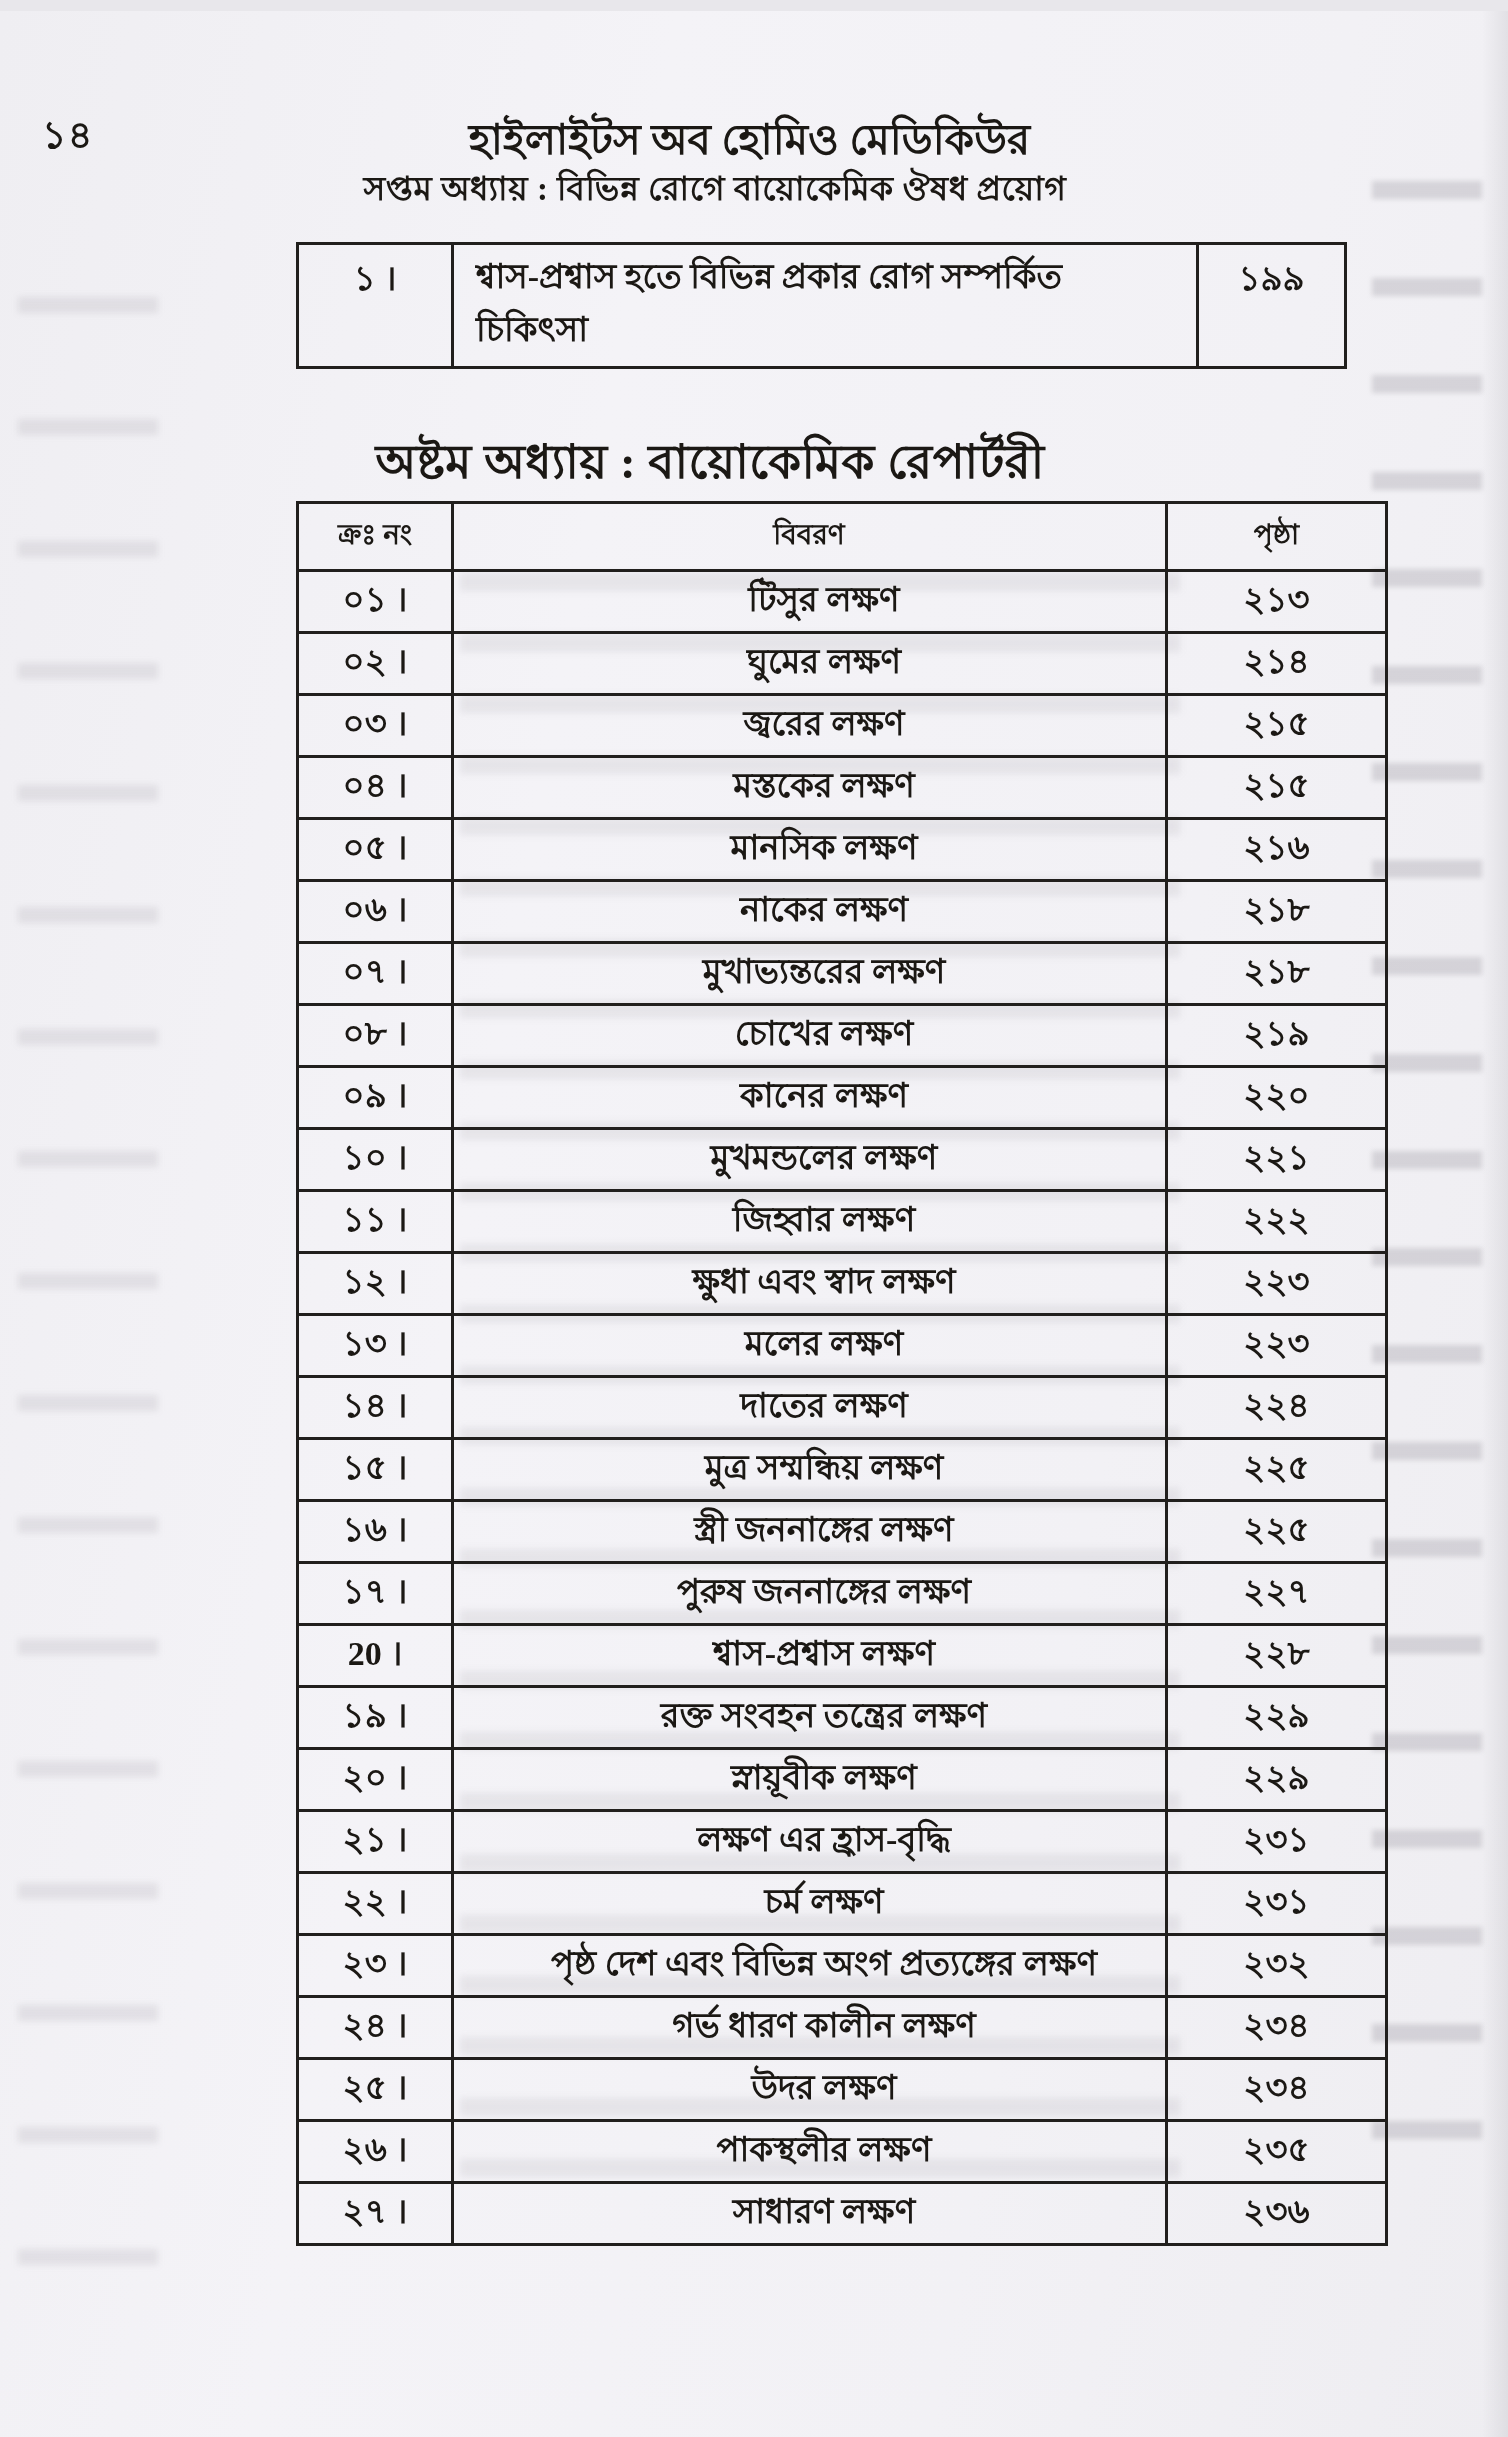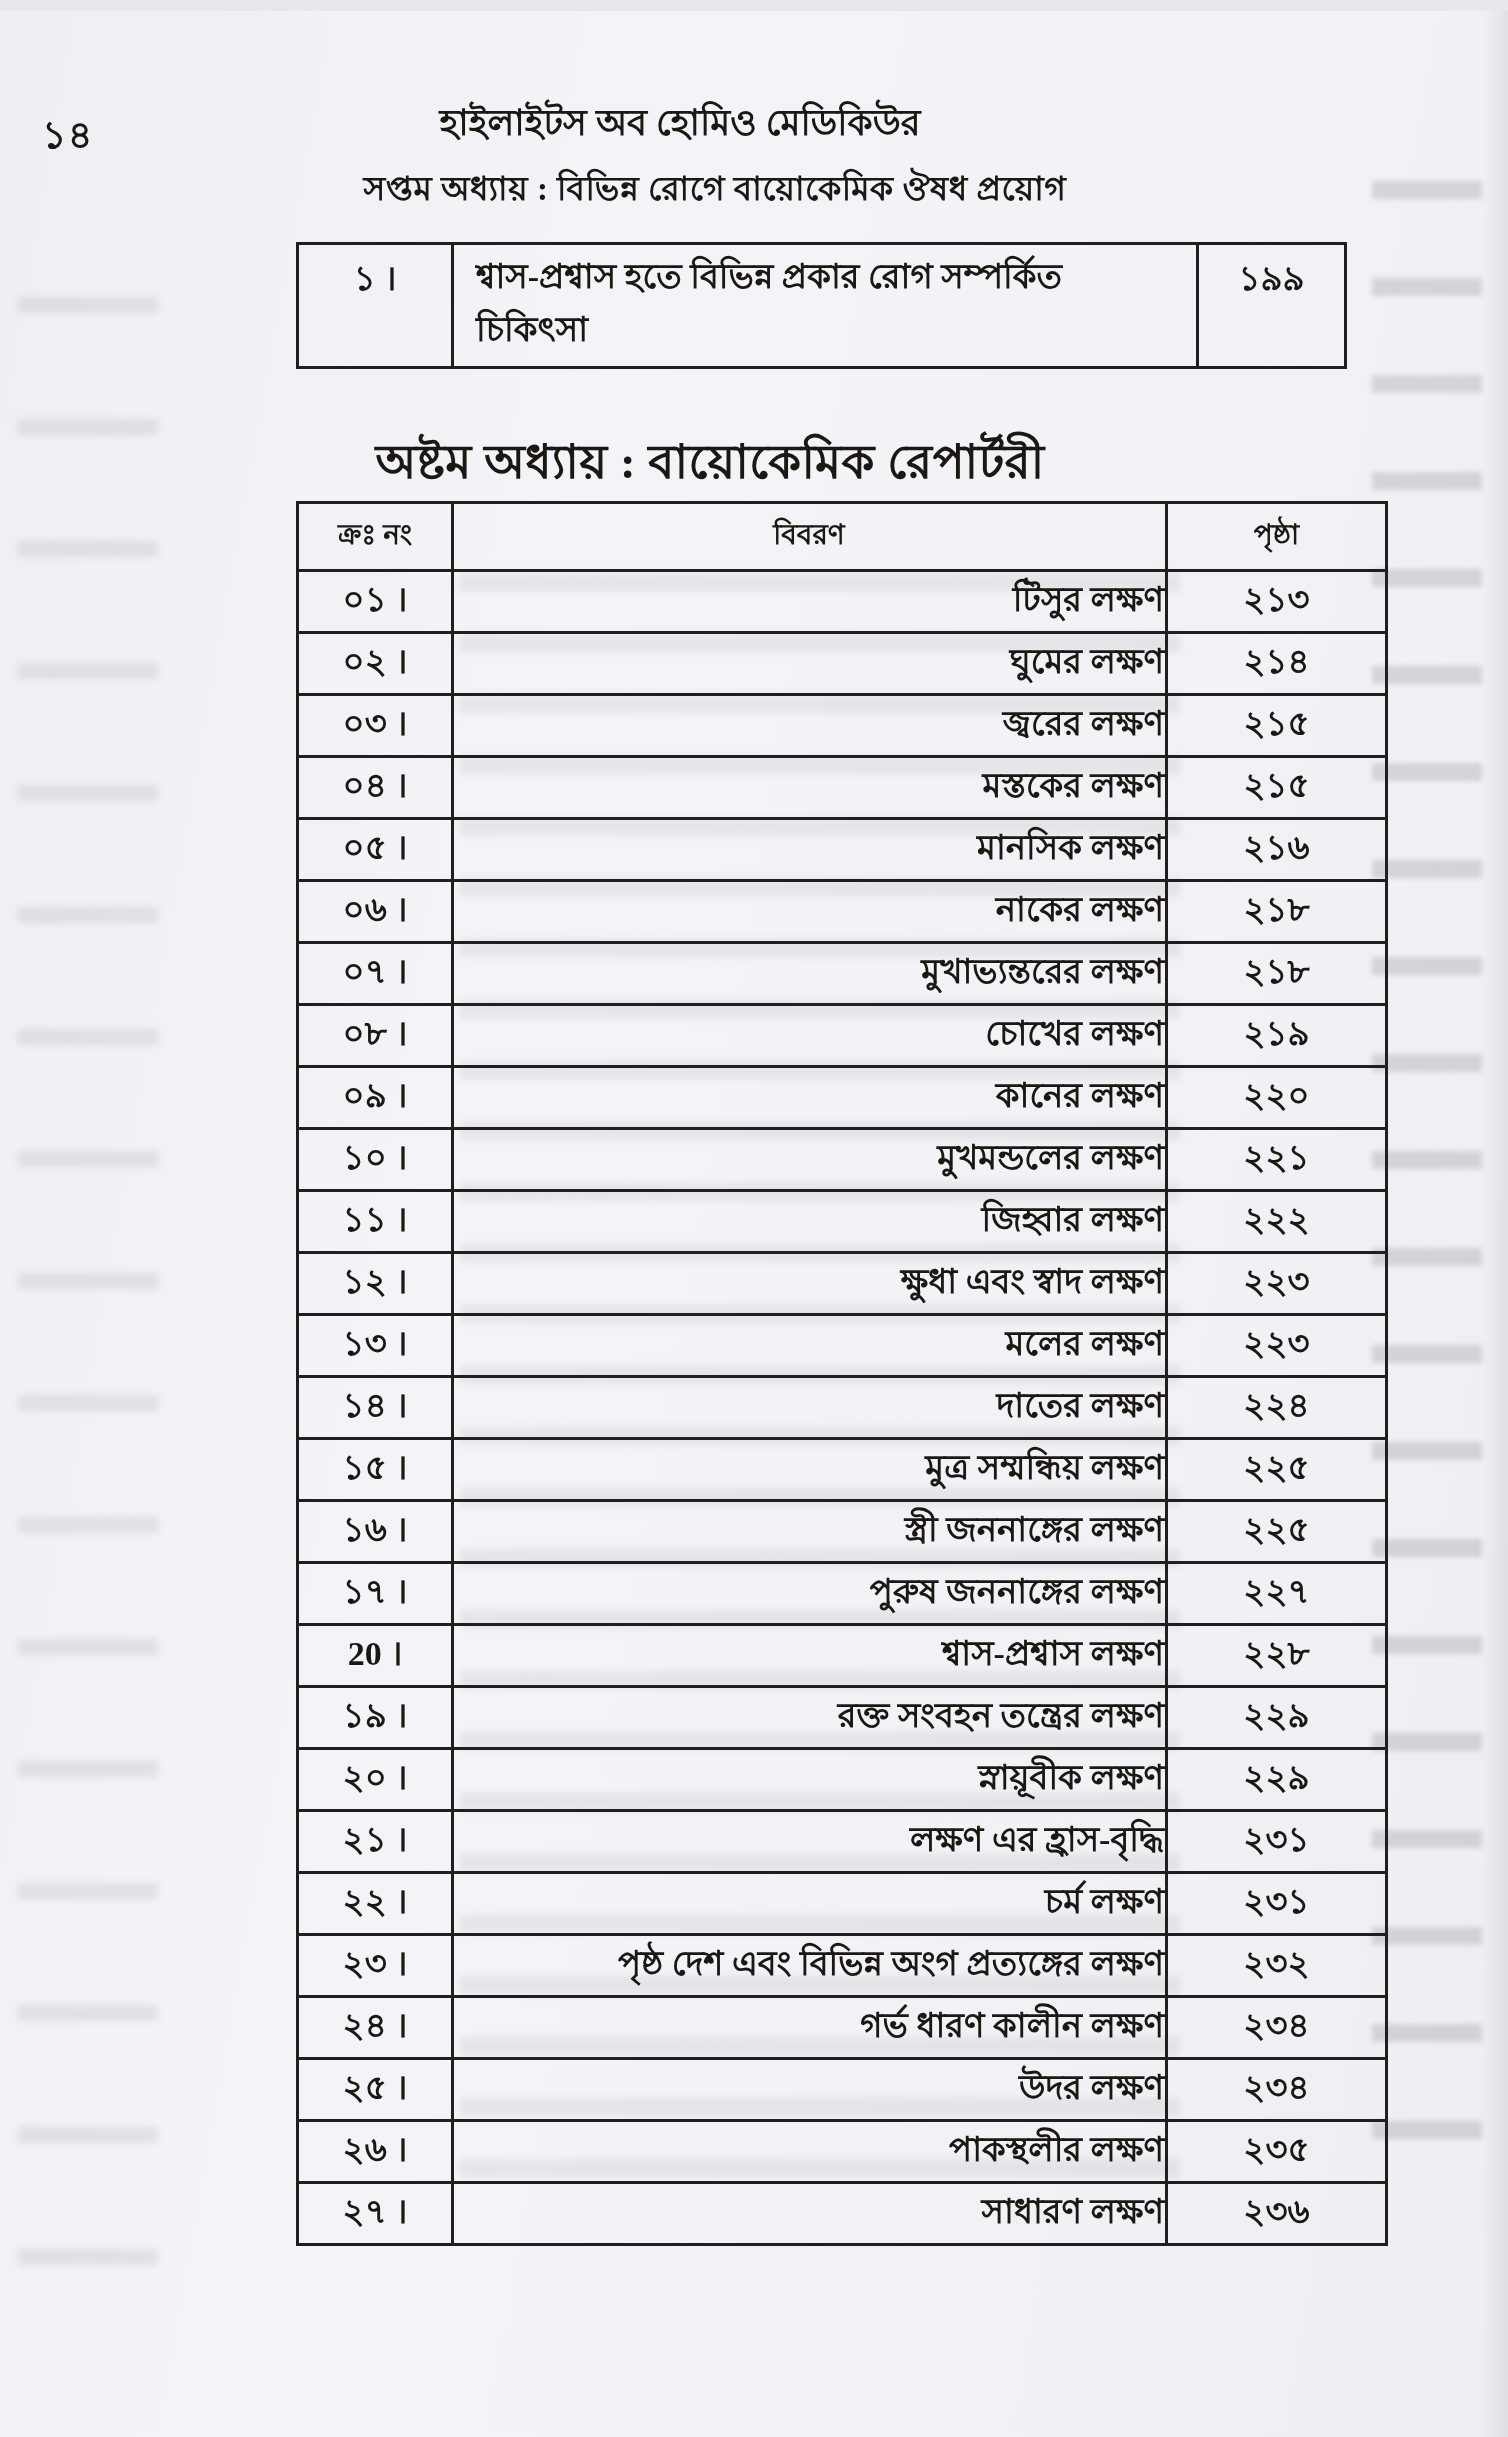--- a/index.html
+++ b/index.html
@@ -19,22 +19,22 @@
     background:linear-gradient(to right, rgba(0,0,0,0), rgba(90,88,96,.10));
     pointer-events:none;
   }
 
   
   .folio{
     position:absolute;left:42px;top:94px;
     font-size:38px;font-weight:bold;letter-spacing:1px;
   }
   .running-title{
-    position:absolute;left:330px;top:84px;width:700px;
-    text-align:center;font-size:36px;font-weight:bold;white-space:nowrap;
+    position:absolute;left:330px;top:96px;width:700px;
+    text-align:right;font-size:42px;font-weight:bold;white-space:nowrap;
   }
 
   
   .ch7-heading{
     position:absolute;left:200px;top:152px;width:1030px;
     text-align:center;font-size:33px;font-weight:bold;white-space:nowrap;
     letter-spacing:0.5px;
   }
   .ch8-heading{
     position:absolute;left:270px;top:415px;width:880px;
@@ -58,21 +58,21 @@
     position:absolute;left:296px;top:490px;width:1089px;
   }
   .tbl8 th{
     height:68px;font-size:28px;font-weight:bold;text-align:center;vertical-align:middle;
   }
   .tbl8 td{
     height:60px;font-size:34px;font-weight:bold;vertical-align:middle;
     overflow:hidden;white-space:nowrap;
   }
   .tbl8 .c-serial{width:155px;text-align:center;}
-  .tbl8 .c-desc{width:714px;text-align:right;padding-left:30px;}
+  .tbl8 .c-desc{width:714px;text-align:center;padding-left:30px;}
   .tbl8 .c-page{width:220px;text-align:center;}
 
   
   .bleed-right{
     position:absolute;right:26px;top:150px;width:110px;height:2050px;
     background:repeating-linear-gradient(
       to bottom, transparent 0 20px, rgba(116,111,122,.22) 20px 38px, transparent 38px 97px);
     filter:blur(2.5px);transform:scaleX(-1);pointer-events:none;
   }
   .bleed-left{

